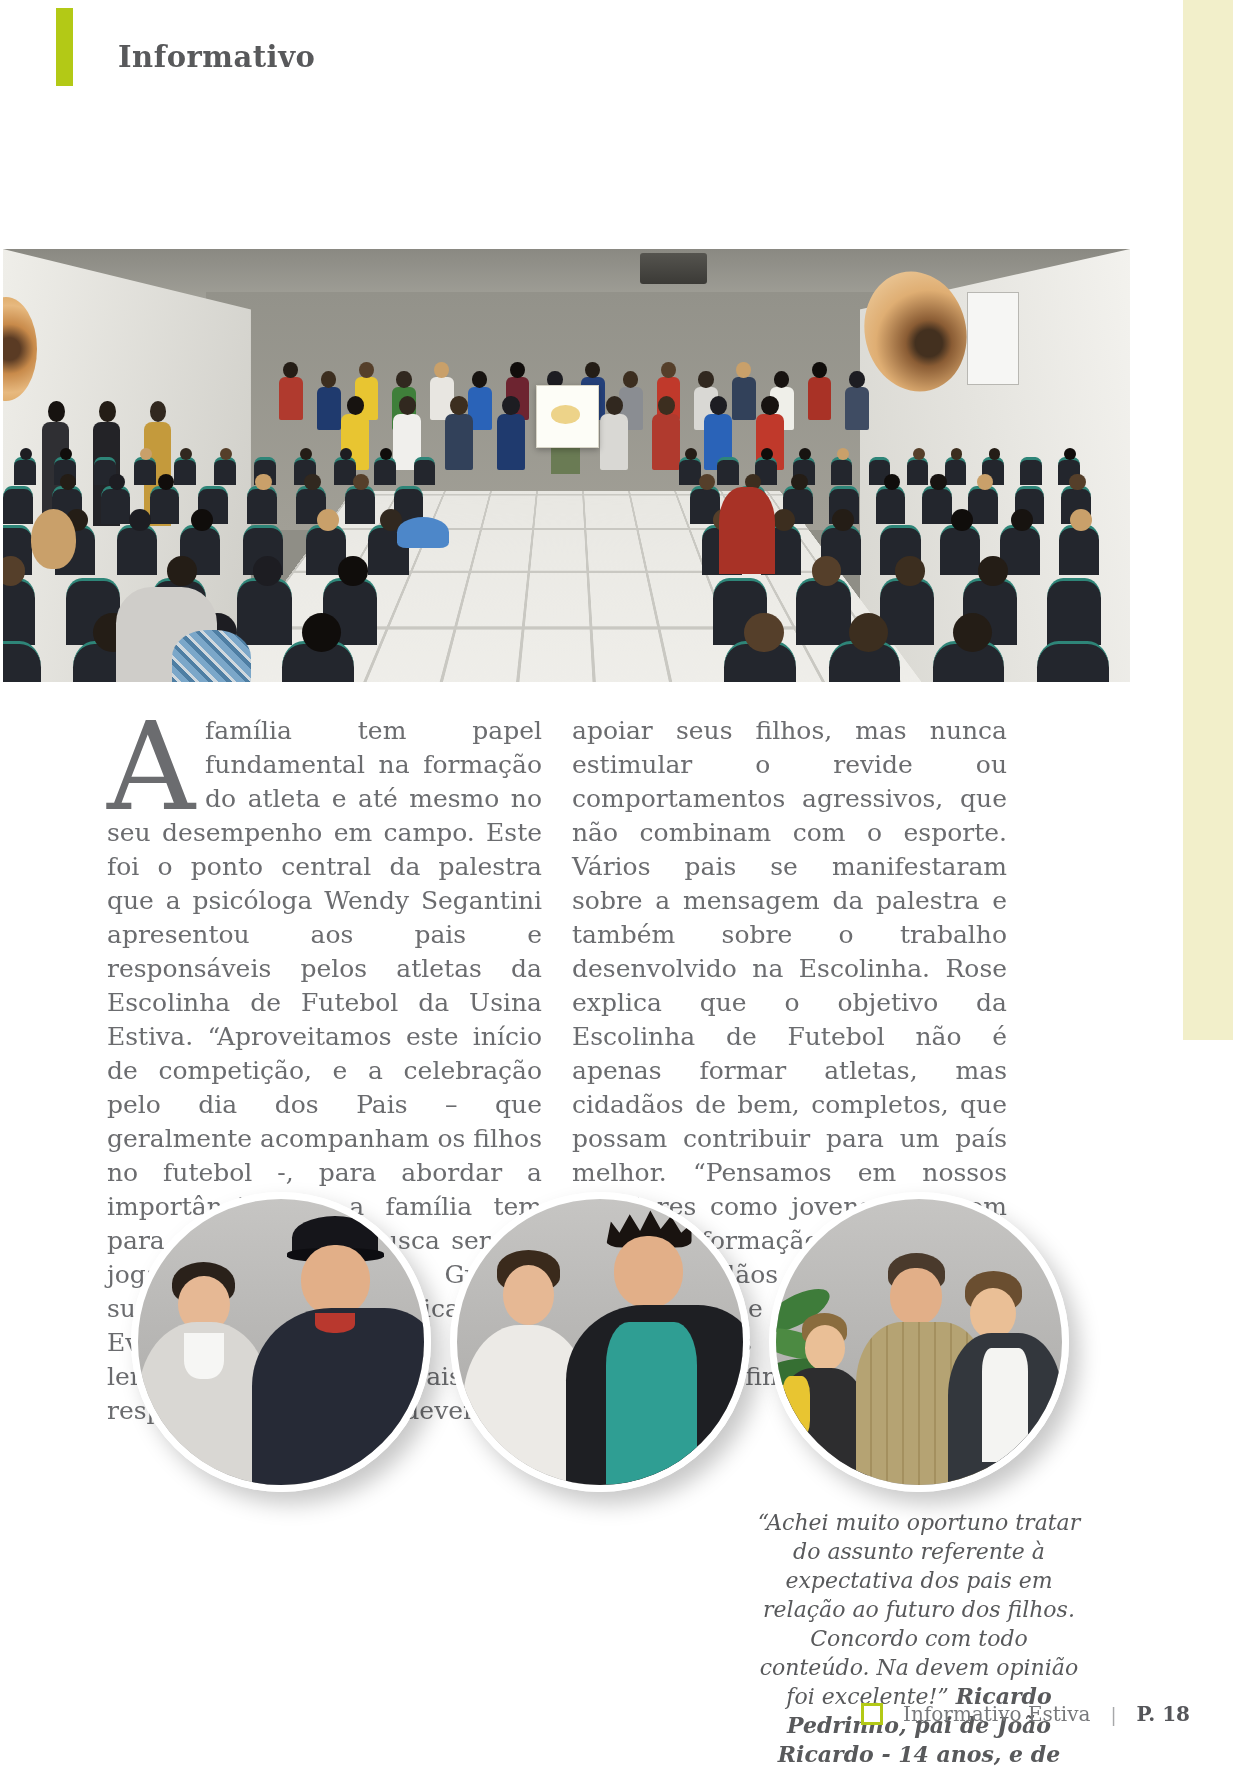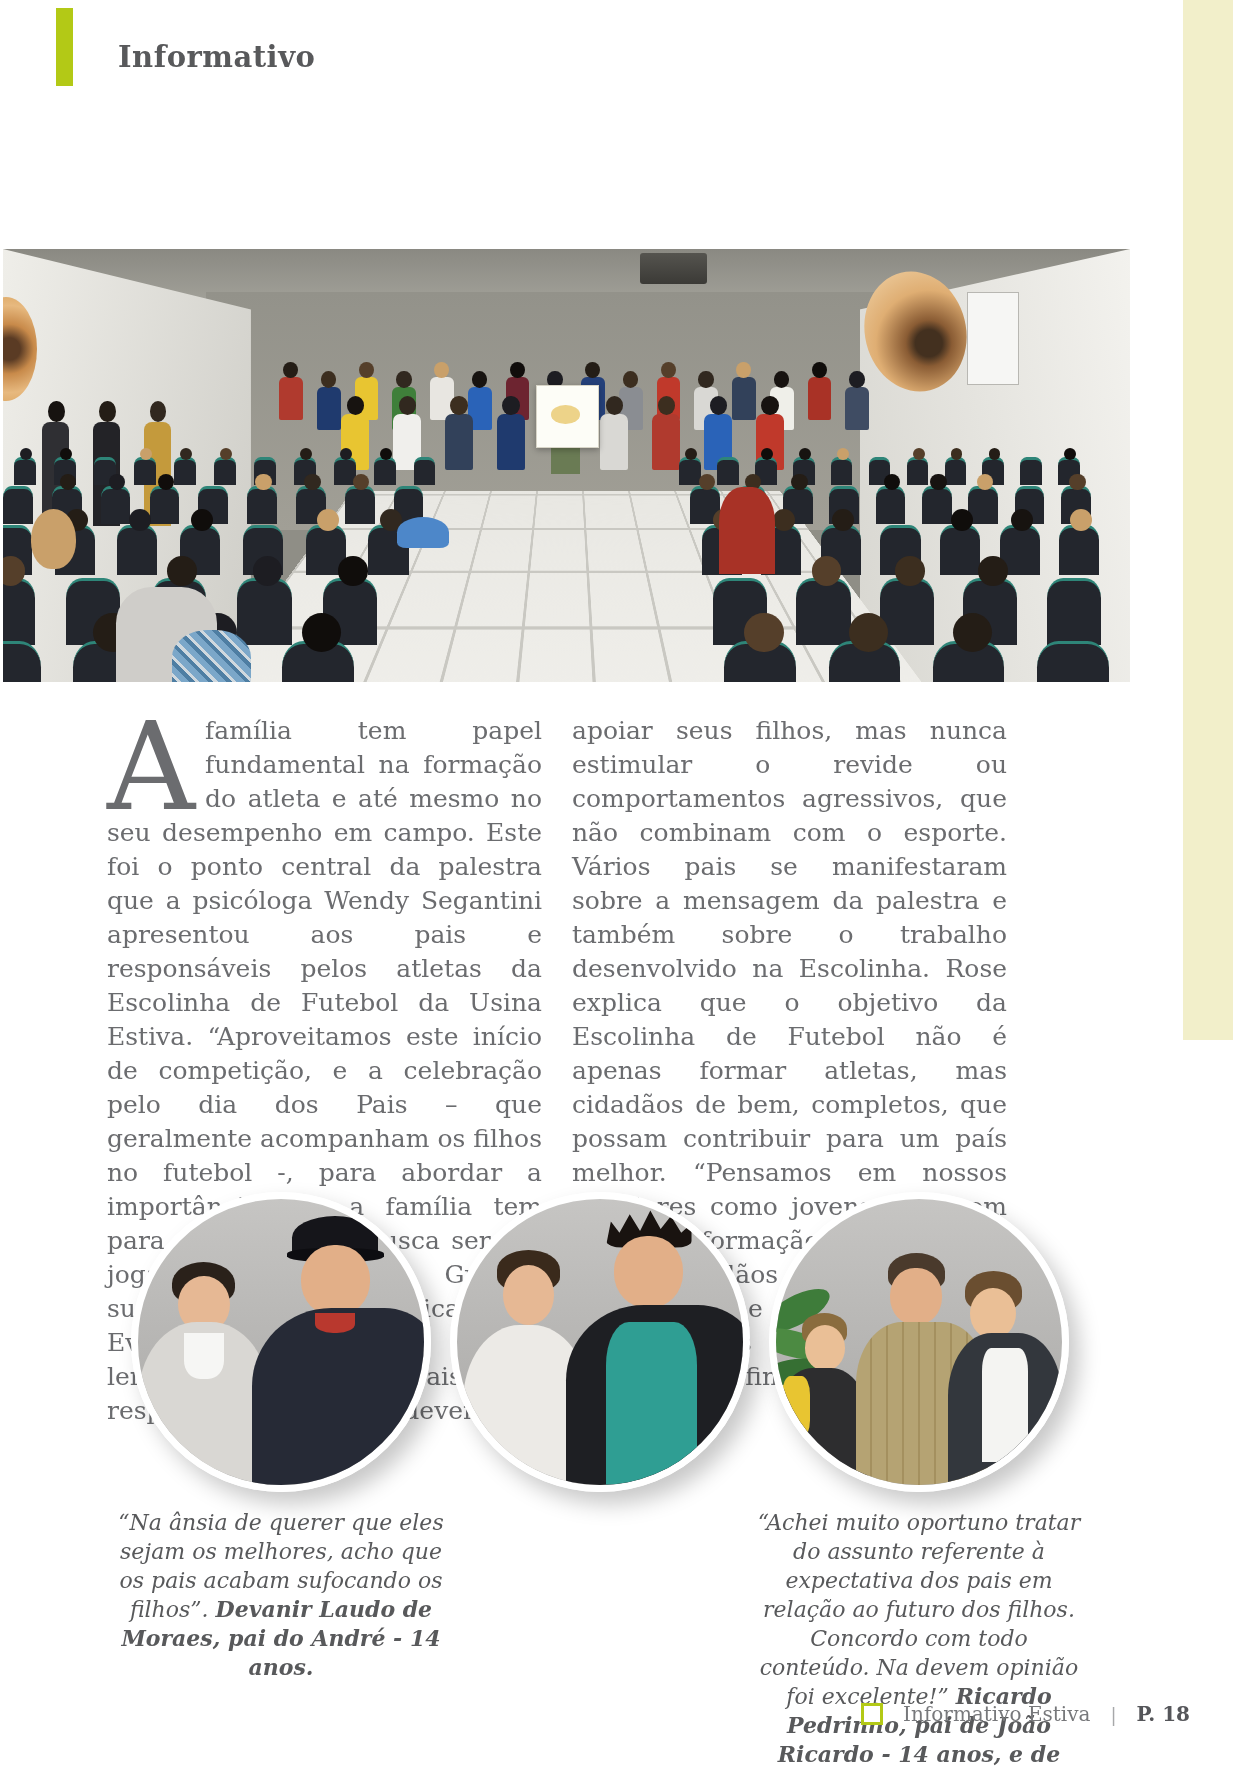--- a/index.html
+++ b/index.html
@@ -307,21 +307,20 @@
     <div style="left:2%;top:62%;width:10%;height:22%;background:#e8c531;border-radius:30%;"></div>
     <div style="left:39%;top:19%;width:20%;height:13%;background:#4a3a2c;border-radius:50% 50% 35% 35%;"></div>
     <div style="left:40%;top:24%;width:18%;height:20%;background:#e2af88;border-radius:48%;"></div>
     <div style="left:28%;top:43%;width:46%;height:62%;background:repeating-linear-gradient(90deg,#b5a373 0 14px,#a4905f 14px 16px),repeating-linear-gradient(0deg,rgba(90,70,40,.25) 0 12px,transparent 12px 24px);border-radius:35% 35% 0 0;"></div>
     <div style="left:66%;top:25%;width:20%;height:14%;background:#6a4e30;border-radius:55% 55% 40% 40%;"></div>
     <div style="left:68%;top:31%;width:16%;height:18%;background:#eabf96;border-radius:50%;"></div>
     <div style="left:60%;top:47%;width:40%;height:58%;background:#33373d;border-radius:38% 38% 0 0;"></div>
     <div style="left:72%;top:52%;width:16%;height:40%;background:#f4f4f2;border-radius:20% 20% 0 0;"></div>
   </div>
 
-  <p class="quote-block q1" style="margin:0;"><span class="quote-text">“Na ânsia de querer que eles sejam os melhores, acho que os pais acabam sufocando os filhos”. </span><span class="quote-name">Devanir Laudo de Moraes, pai do André - 14 anos.</span></p>
   <p class="quote-block q3" style="margin:0;"><span class="quote-text">“Achei muito oportuno tratar do assunto referente à expectativa dos pais em relação ao futuro dos filhos. Concordo com todo conteúdo. Na devem opinião foi excelente!” </span><span class="quote-name">Ricardo Pedrinho, pai de João Ricardo - 14 anos, e de Pedro - 11 anos.</span></p>
 
   <div class="footer">
     <div class="sq"></div>
     <span>Informativo Estiva</span>
     <span class="sep">|</span>
     <span class="pnum">P. 18</span>
   </div>
 
 </div>

